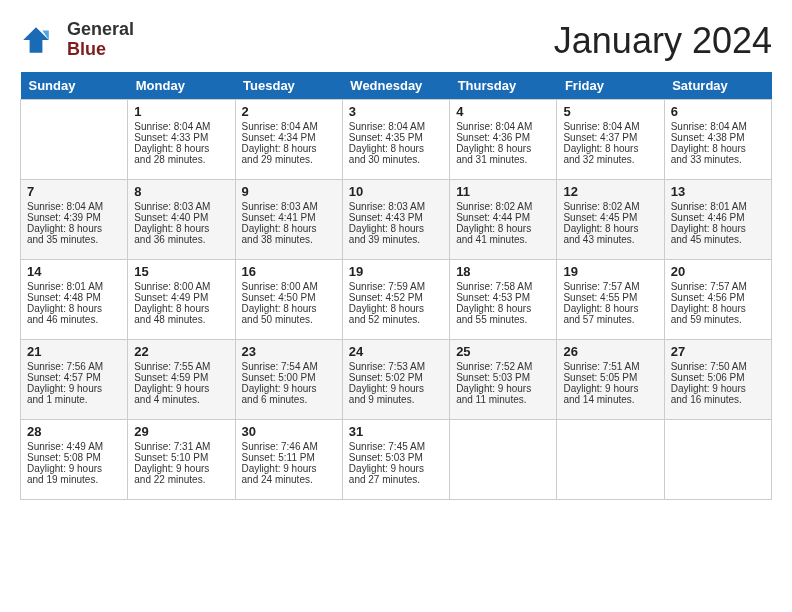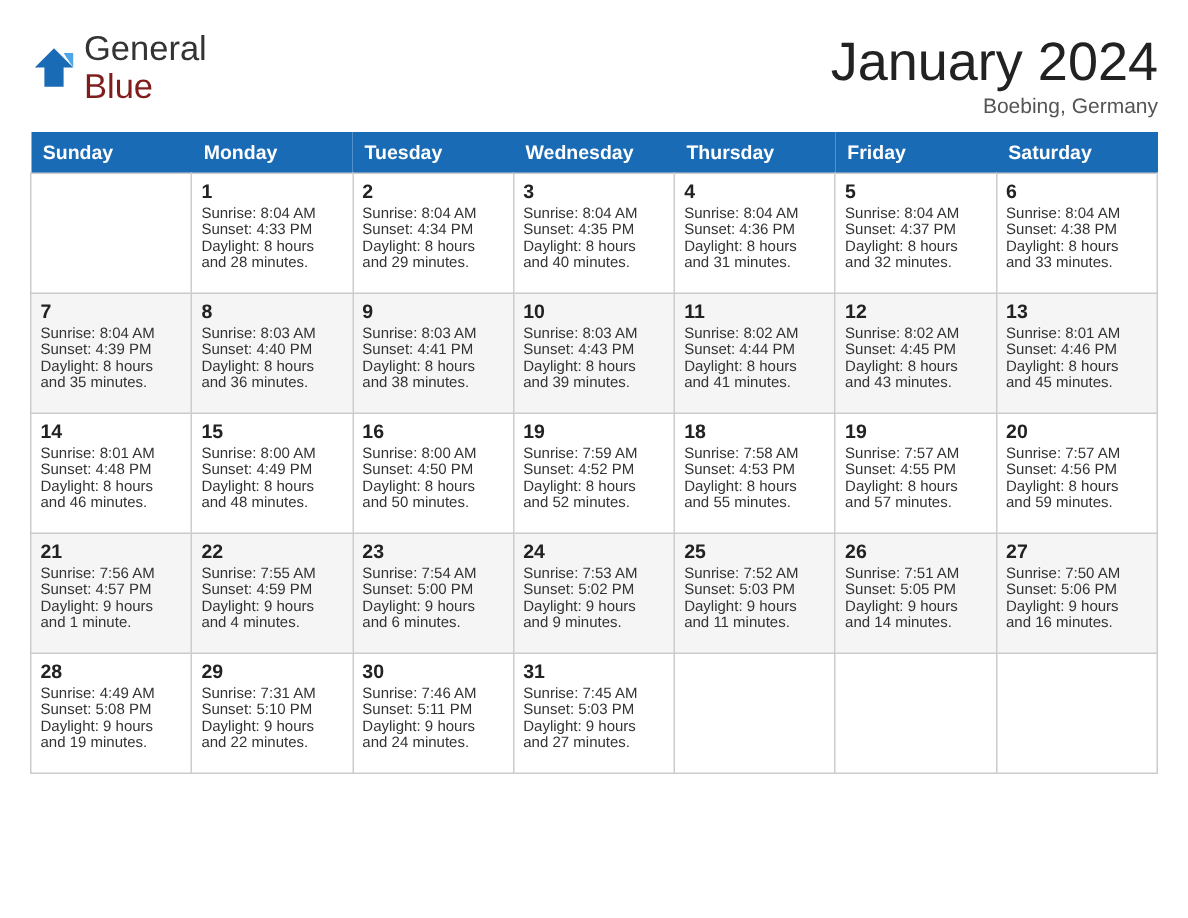--- a/index.html
+++ b/index.html
@@ -15,32 +15,33 @@
       justify-content: space-between;
       align-items: flex-start;
       margin-bottom: 10px;
     }
     .logo {
       display: flex;
       align-items: center;
       gap: 4px;
     }
     .logo-text {
-      font-size: 23px;
-      font-weight: normal;
+      font-size: 18px;
+      font-weight: bold;
       line-height: 1.1;
+      margin-left: 11px;
     }
     .logo-general { color: #333; }
     .logo-blue { color: #7f1d1d; }
     .logo-icon {
       width: 32px;
       height: 32px;
     }
     .title-block {
-      text-align: right;
+      text-align: left;
     }
     .month-title {
       font-size: 36px;
       font-weight: normal;
       color: #222;
     }
     .location {
       font-size: 14px;
       color: #555;
     }
@@ -89,21 +90,20 @@
       <polygon points="20,4 36,20 28,20 28,36 12,36 12,20 4,20" fill="#1a6bb5"></polygon>
       <polygon points="28,8 36,8 36,20" fill="#4da6e8"></polygon>
     </svg>
     <div class="logo-text">
       <span class="logo-general">General</span><br>
       <span class="logo-blue">Blue</span>
     </div>
   </div>
   <div class="title-block">
     <div class="month-title">January 2024</div>
-    <div class="location">Boebing, Germany</div>
   </div>
 </div>
 
 <table>
   <thead>
     <tr>
     <th>Sunday</th>
         <th>Monday</th>
         <th>Tuesday</th>
         <th>Wednesday</th>
@@ -124,21 +124,21 @@
         <td>
           <span class="day-num">2</span>
           <div>Sunrise: 8:04 AM</div>
           <div>Sunset: 4:34 PM</div>
           <div>Daylight: 8 hours and 29 minutes.</div>
         </td>
         <td>
           <span class="day-num">3</span>
           <div>Sunrise: 8:04 AM</div>
           <div>Sunset: 4:35 PM</div>
-          <div>Daylight: 8 hours and 40 minutes.</div>
+          <div>Daylight: 8 hours and 30 minutes.</div>
         </td>
         <td>
           <span class="day-num">4</span>
           <div>Sunrise: 8:04 AM</div>
           <div>Sunset: 4:36 PM</div>
           <div>Daylight: 8 hours and 31 minutes.</div>
         </td>
         <td>
           <span class="day-num">5</span>
           <div>Sunrise: 8:04 AM</div>

